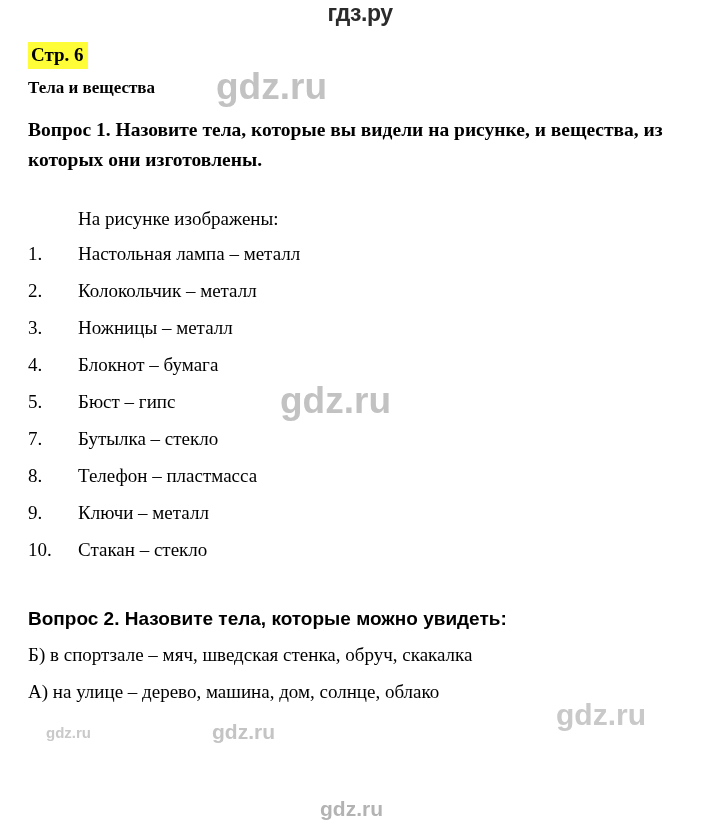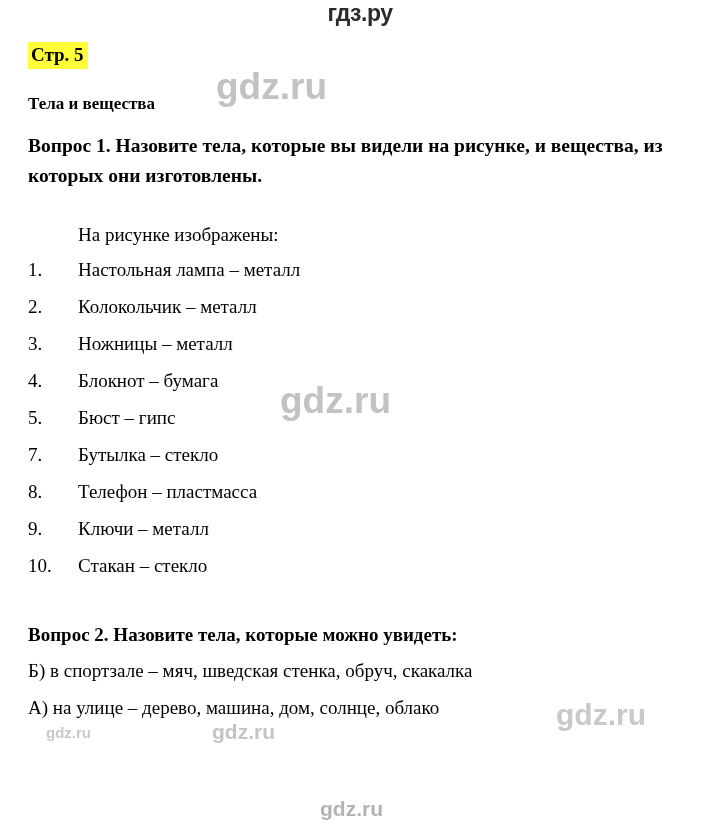--- a/index.html
+++ b/index.html
@@ -45,21 +45,21 @@
     font-weight: bold;
     font-size: 19px;
     line-height: 24px;
     padding: 1px 4px 2px 3px;
     color: #000;
   }
   .subject {
     font-family: "Liberation Serif", serif;
     font-weight: bold;
     font-size: 17px;
-    margin-top: 25px;
+    margin-top: 9px;
     color: #000;
   }
   .section-title {
     font-family: "Liberation Serif", serif;
     font-weight: bold;
     font-size: 17px;
     margin-top: 15px;
     color: #000;
   }
   .question {
@@ -88,21 +88,21 @@
     padding: 0 0 13px 0;
     position: relative;
     color: #000;
   }
   ol.answers li .num {
     display: inline-block;
     width: 50px;
     text-align: left;
   }
   .question2 {
-    font-family: Liberation Serif, serif;
+    font-family: Liberation Sans, sans-serif;
     font-weight: bold;
     font-size: 19px;
     line-height: 26px;
     margin-top: 31px;
     color: #000;
   }
   .line {
     font-size: 19px;
     line-height: 28px;
     margin-top: 9px;
@@ -127,21 +127,21 @@
 </head>
 <body>
 
 <div class="page">
 
   <div class="logo-top">гдз.ру</div>
 
   <div class="content">
 
     <div>
-      <span class="page-badge">Стр. 5</span>
+      <span class="page-badge">Стр. 6</span>
     </div>
 
     <div class="subject">Тела и вещества</div>
 
 
     <div class="question">Вопрос 1. Назовите тела, которые вы видели на рисунке, и вещества, из которых они изготовлены.</div>
 
     <div class="intro">На рисунке изображены:</div>
 
     <ol class="answers">

